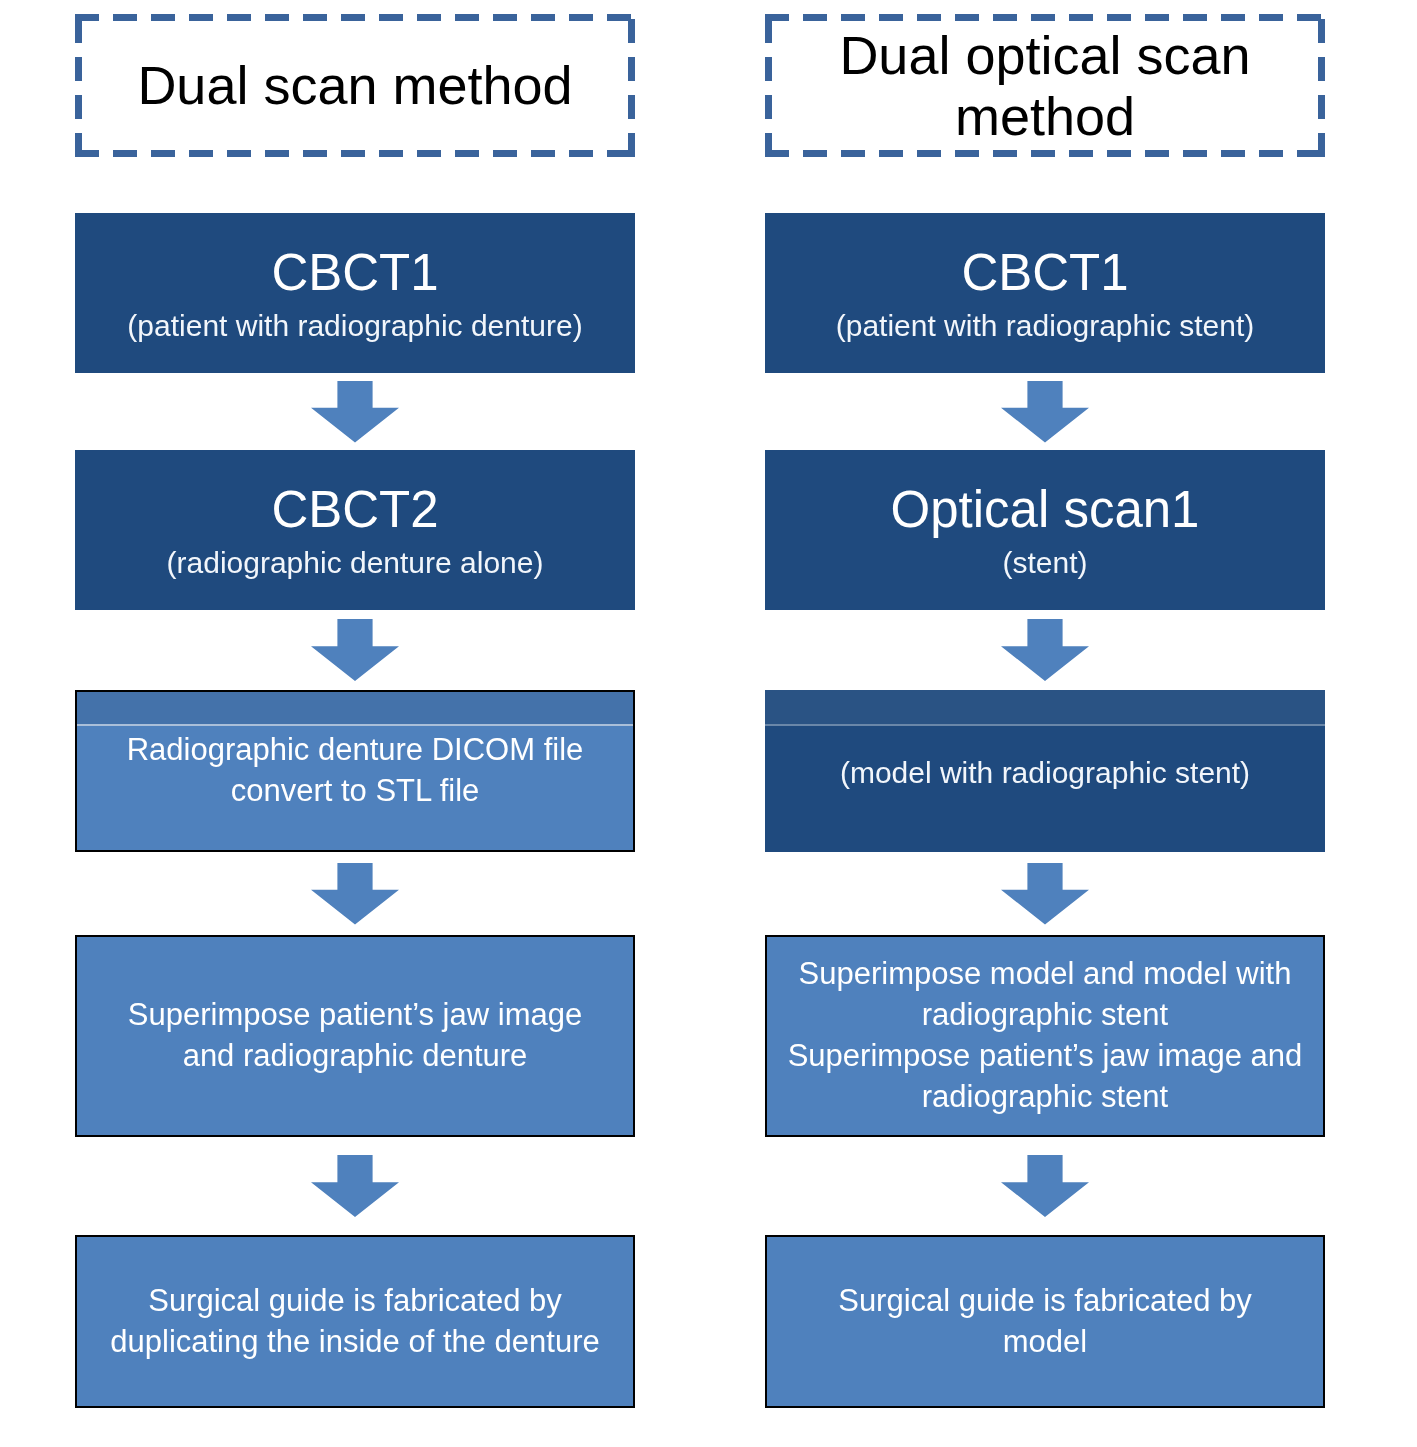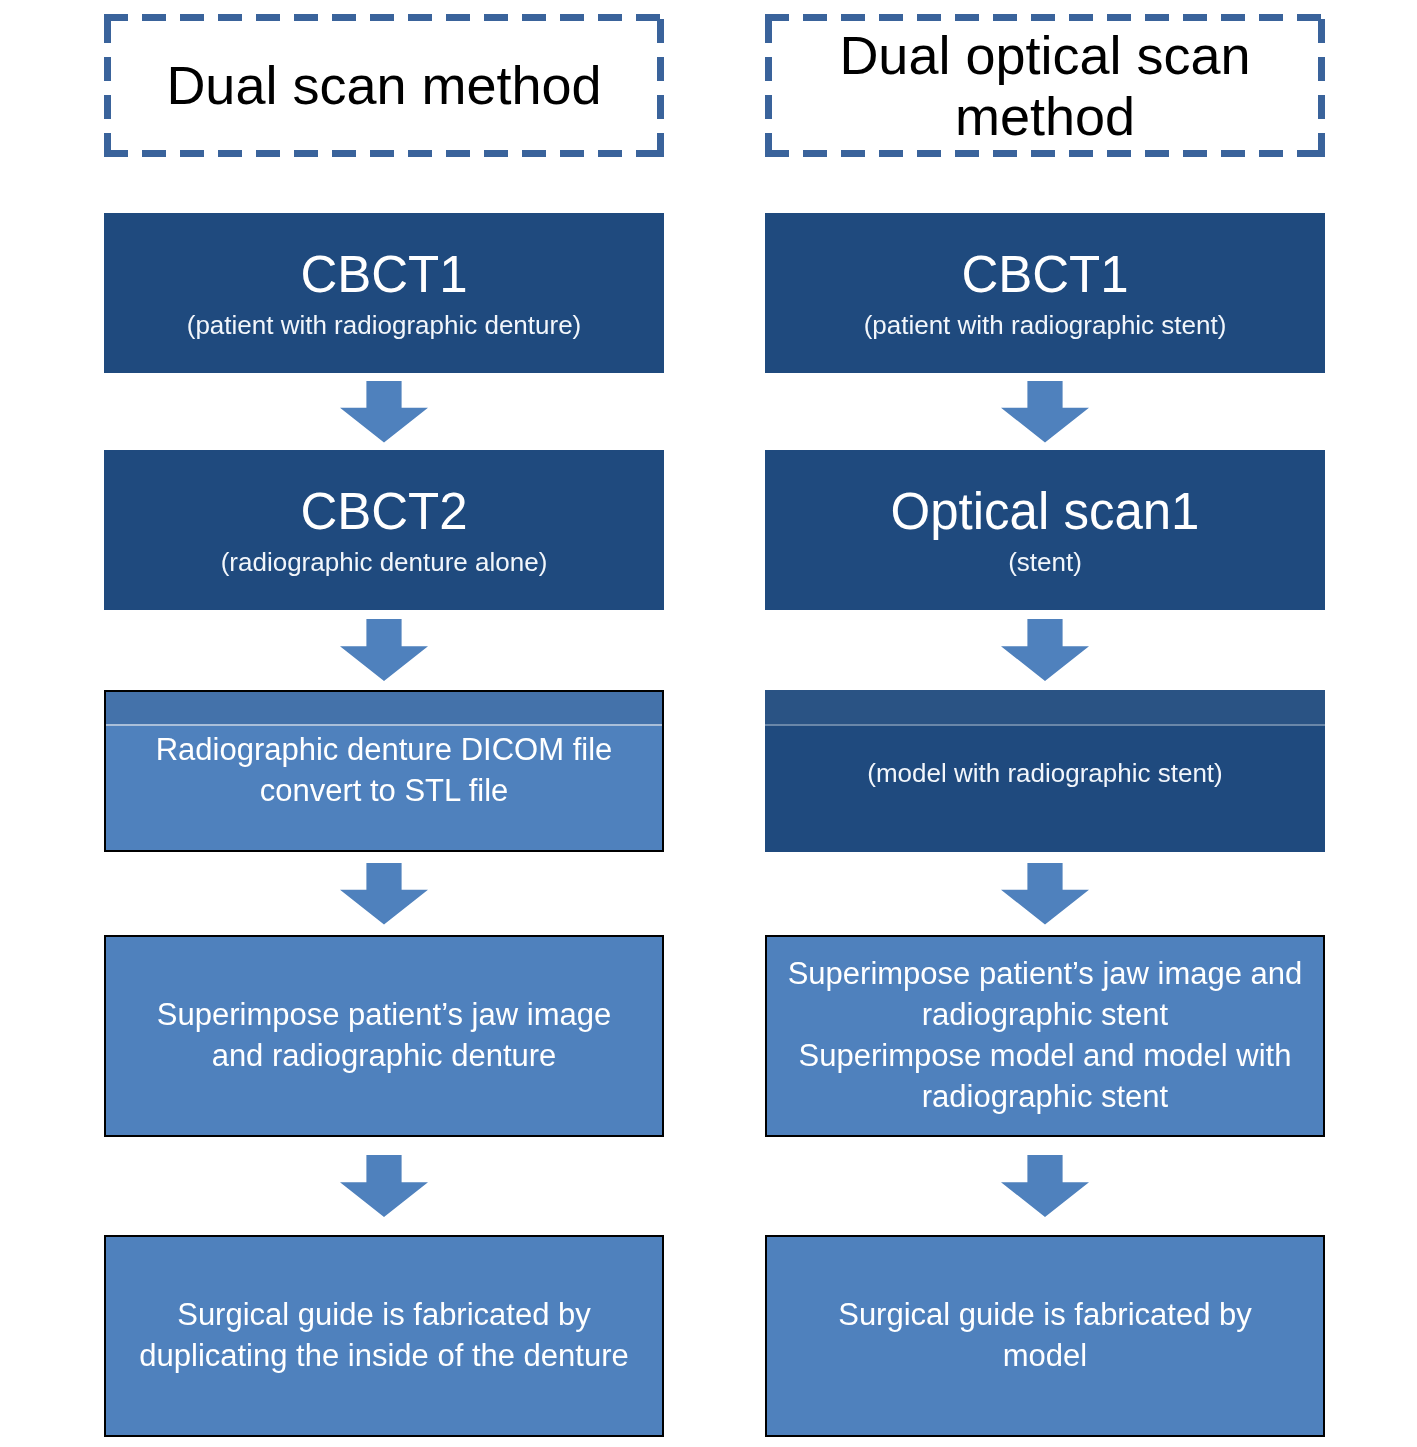--- a/index.html
+++ b/index.html
@@ -5,21 +5,21 @@
   html, body { margin: 0; padding: 0; background: #ffffff; }
   .canvas {
     position: relative;
     width: 1417px;
     height: 1447px;
     background: #ffffff;
     font-family: "Liberation Sans", sans-serif;
     overflow: hidden;
   }
   .column { position: absolute; top: 14px; width: 560px; }
-  .col-left  { left: 104px; }
+  .col-left  { left: 75px; }
   .col-right { left: 765px; }
 
   
   .method-header {
     box-sizing: border-box;
     height: 143px;
     margin-bottom: 56px;
     display: flex;
     align-items: center;
     justify-content: center;
@@ -49,24 +49,24 @@
     justify-content: center;
     text-align: center;
     color: #ffffff;
   }
   .box.dark  { background: #1f4a7e; }
   .box.light { background: #4f81bd; border: 2px solid #000000; }
 
   .h160 { height: 160px; }
   .h162 { height: 162px; }
   .h202 { height: 202px; }
-  .h157 { height: 202px; }
+  .h157 { height: 173px; }
 
   .box-title    { font-size: 51px; line-height: 1.2; }
-  .box-subtitle { font-size: 26px; line-height: 1.25; margin-top: 4px; color: #f2f6fb; }
+  .box-subtitle { font-size: 30px; line-height: 1.25; margin-top: 4px; color: #f2f6fb; }
   .box-text     { font-size: 31px; line-height: 1.32; padding: 0 26px; }
   .box-line     { font-size: 31px; line-height: 1.32; padding: 0 10px; }
 
   
   .topband-light::before {
     content: ""; position: absolute; top: 0; left: 0; right: 0; height: 32px;
     background: rgba(14, 40, 76, 0.16);
     border-bottom: 2px solid rgba(255, 255, 255, 0.55);
   }
   .topband-dark::before {
@@ -154,22 +154,22 @@
     </div>
 
     <div class="box dark h162 topband-dark">
       <div class="box-subtitle">(model with radiographic stent)</div>
     </div>
     <div class="arrow-gap g83">
       <div class="arrow"></div>
     </div>
 
     <div class="box light h202">
+      <div class="box-line">Superimpose model and model with radiographic stent</div>
       <div class="box-line">Superimpose patient’s jaw image and radiographic stent</div>
-      <div class="box-line">Superimpose model and model with radiographic stent</div>
     </div>
     <div class="arrow-gap g98">
       <div class="arrow"></div>
     </div>
 
     <div class="box light h157">
       <div class="box-text">Surgical guide is fabricated by model</div>
     </div>
   </div>
 

